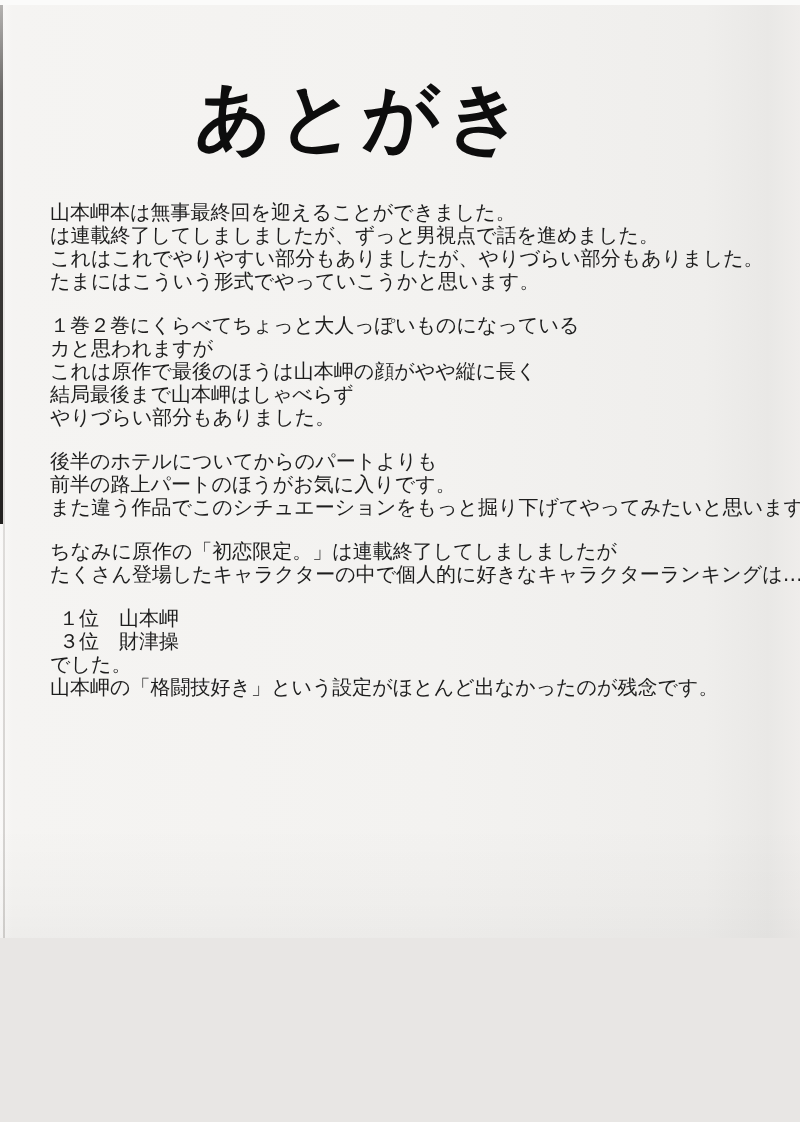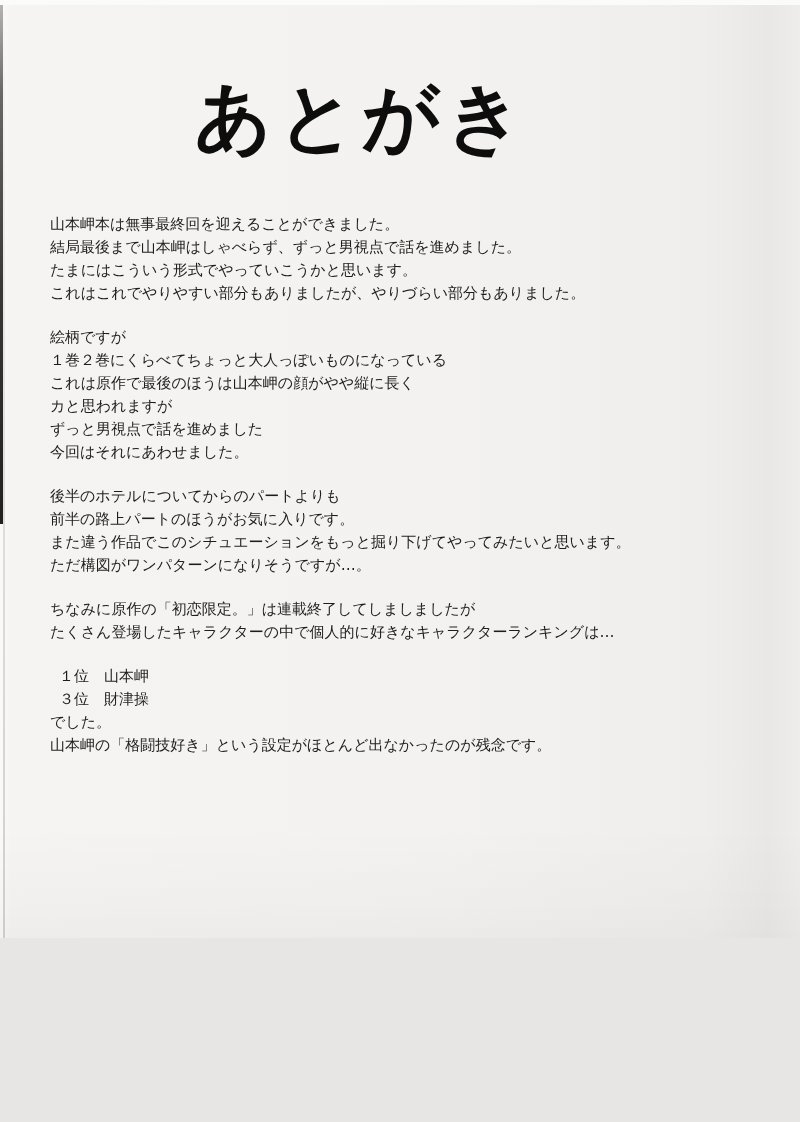--- a/index.html
+++ b/index.html
@@ -50,24 +50,24 @@
     font-family: "DejaVu Serif", "Liberation Serif", serif;
     font-size: 76px;
     font-weight: bold;
     letter-spacing: 6px;
     line-height: 1.1;
     color: #0d0d0d;
   }
   
   .body-text {
     position: absolute;
-    top: 213px;
+    top: 201px;
     left: 50px;
     width: 730px;
-    font-size: 15px;
+    font-size: 20px;
     line-height: 23px;
     letter-spacing: 0px;
     color: #1d1d1d;
   }
   .para { margin: 0 0 21px 0; }
   .para:last-child { margin-bottom: 12px; }
   .line { white-space: pre; }
   .line.rank { padding-left: 9px; }
   
   .page-number {
@@ -83,39 +83,37 @@
 <body>
 
 <div class="scan-page">
 
   <h1 class="title">あとがき</h1>
 
   <div class="body-text">
 
     <div class="para">
       <div class="line">山本岬本は無事最終回を迎えることができました。</div>
-      <div class="line">結局最後まで山本岬はしゃべらず、ずっと男視点で話を進めました。</div>
+      <div class="line">は連載終了してしましましたが、ずっと男視点で話を進めました。</div>
+      <div class="line">これはこれでやりやすい部分もありましたが、やりづらい部分もありました。</div>
       <div class="line">たまにはこういう形式でやっていこうかと思います。</div>
-      <div class="line">これはこれでやりやすい部分もありましたが、やりづらい部分もありました。</div>
     </div>
 
     <div class="para">
-      <div class="line">絵柄ですが</div>
       <div class="line">１巻２巻にくらべてちょっと大人っぽいものになっている</div>
+      <div class="line">カと思われますが</div>
       <div class="line">これは原作で最後のほうは山本岬の顔がやや縦に長く</div>
-      <div class="line">カと思われますが</div>
-      <div class="line">ずっと男視点で話を進めました</div>
-      <div class="line">今回はそれにあわせました。</div>
+      <div class="line">結局最後まで山本岬はしゃべらず</div>
+      <div class="line">やりづらい部分もありました。</div>
     </div>
 
     <div class="para">
       <div class="line">後半のホテルについてからのパートよりも</div>
       <div class="line">前半の路上パートのほうがお気に入りです。</div>
       <div class="line">また違う作品でこのシチュエーションをもっと掘り下げてやってみたいと思います。</div>
-      <div class="line">ただ構図がワンパターンになりそうですが…。</div>
     </div>
 
     <div class="para">
       <div class="line">ちなみに原作の「初恋限定。」は連載終了してしましましたが</div>
       <div class="line">たくさん登場したキャラクターの中で個人的に好きなキャラクターランキングは…</div>
     </div>
 
     <div class="para">
       <div class="line rank">１位　山本岬</div>
       <div class="line rank">３位　財津操</div>

